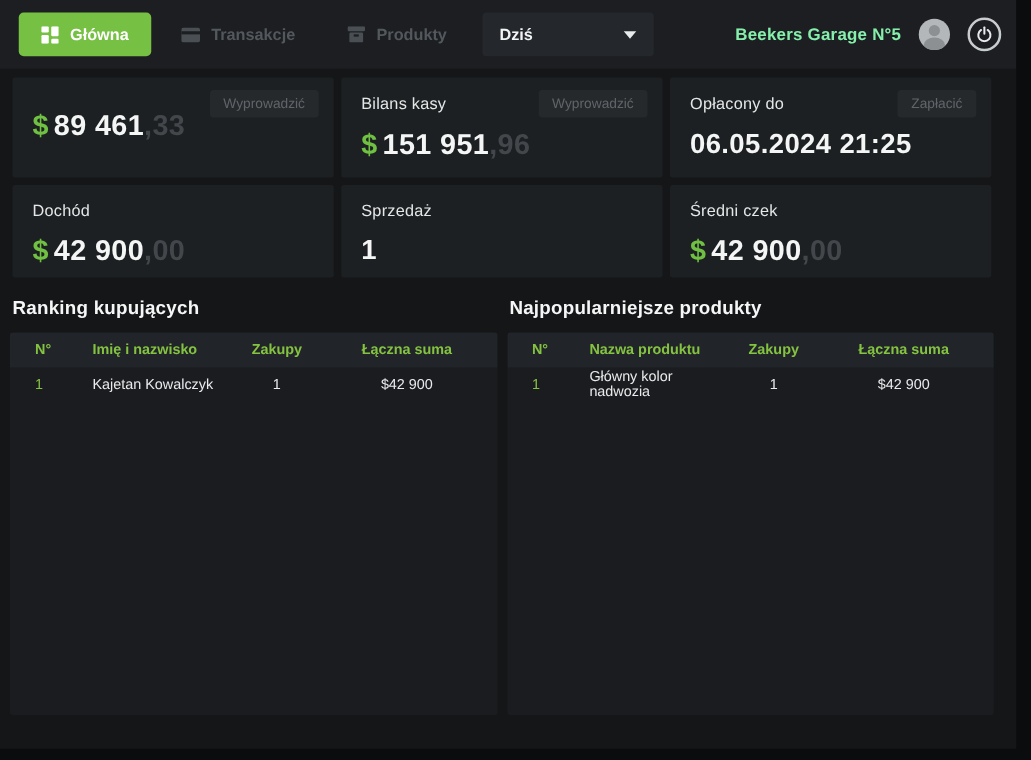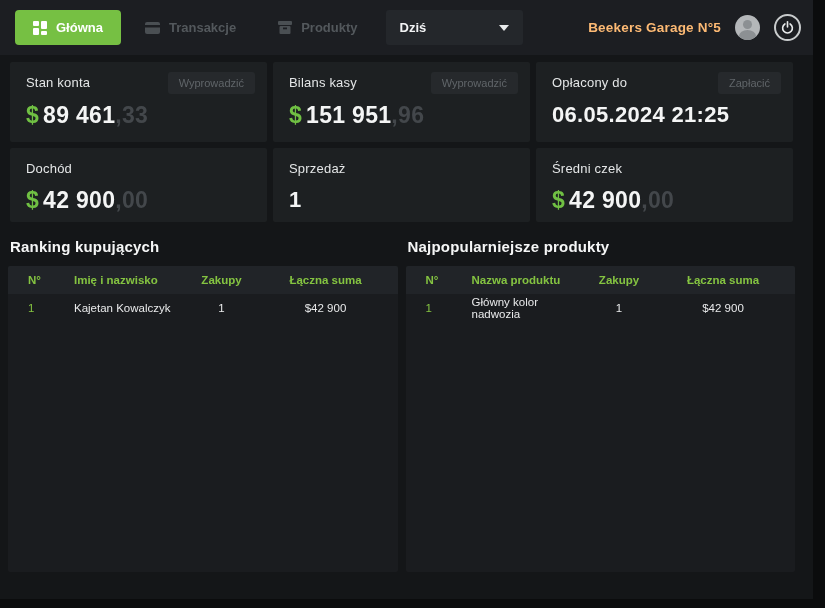--- a/index.html
+++ b/index.html
@@ -37,21 +37,21 @@
     display:flex; align-items:center; justify-content:space-between;
     padding:0 14px; color:#f2f3f4; font-size:13px; font-weight:700;
     cursor:pointer;
   }
   .caret {
     width:0; height:0;
     border-left:5px solid transparent; border-right:5px solid transparent;
     border-top:6px solid #e8eaeb;
   }
   .topbar-right { margin-left:auto; display:flex; align-items:center; gap:14px; }
-  .biz-name { color:#fdba74; font-size:13.5px; font-weight:700; letter-spacing:.2px; }
+  .biz-name { color:#86efac; font-size:13.5px; font-weight:700; letter-spacing:.2px; }
   .avatar {
     width:25px; height:25px; border-radius:50%;
     background:#b4b7b9; overflow:hidden; position:relative; cursor:pointer;
   }
   .avatar .head { position:absolute; left:8px; top:5px; width:9px; height:9px; border-radius:50%; background:#8c9093; }
   .avatar .body { position:absolute; left:4px; top:15px; width:17px; height:12px; border-radius:50%; background:#8c9093; }
   .power-btn {
     width:27px; height:27px; border-radius:50%;
     border:2px solid #c9cccd;
     display:flex; align-items:center; justify-content:center;
@@ -164,21 +164,20 @@
           <path d="M7.2 5.5 A9 9 0 1 0 16.8 5.5" fill="none" stroke="#e8eaeb" stroke-width="3" stroke-linecap="round"></path>
           <line x1="12" y1="1.5" x2="12" y2="11" stroke="#e8eaeb" stroke-width="3" stroke-linecap="round"></line>
         </svg>
       </div>
     </div>
   </div>
 
   <div class="cards row1">
 
     <div class="card">
-      <div class="card-title">Stan konta</div>
       <button class="card-action">Wyprowadzić</button>
       <div class="card-value">
         <span class="cur">$</span><span class="int">89 461</span><span class="dec">,33</span>
       </div>
     </div>
 
     <div class="card">
       <div class="card-title">Bilans kasy</div>
       <button class="card-action">Wyprowadzić</button>
       <div class="card-value">

